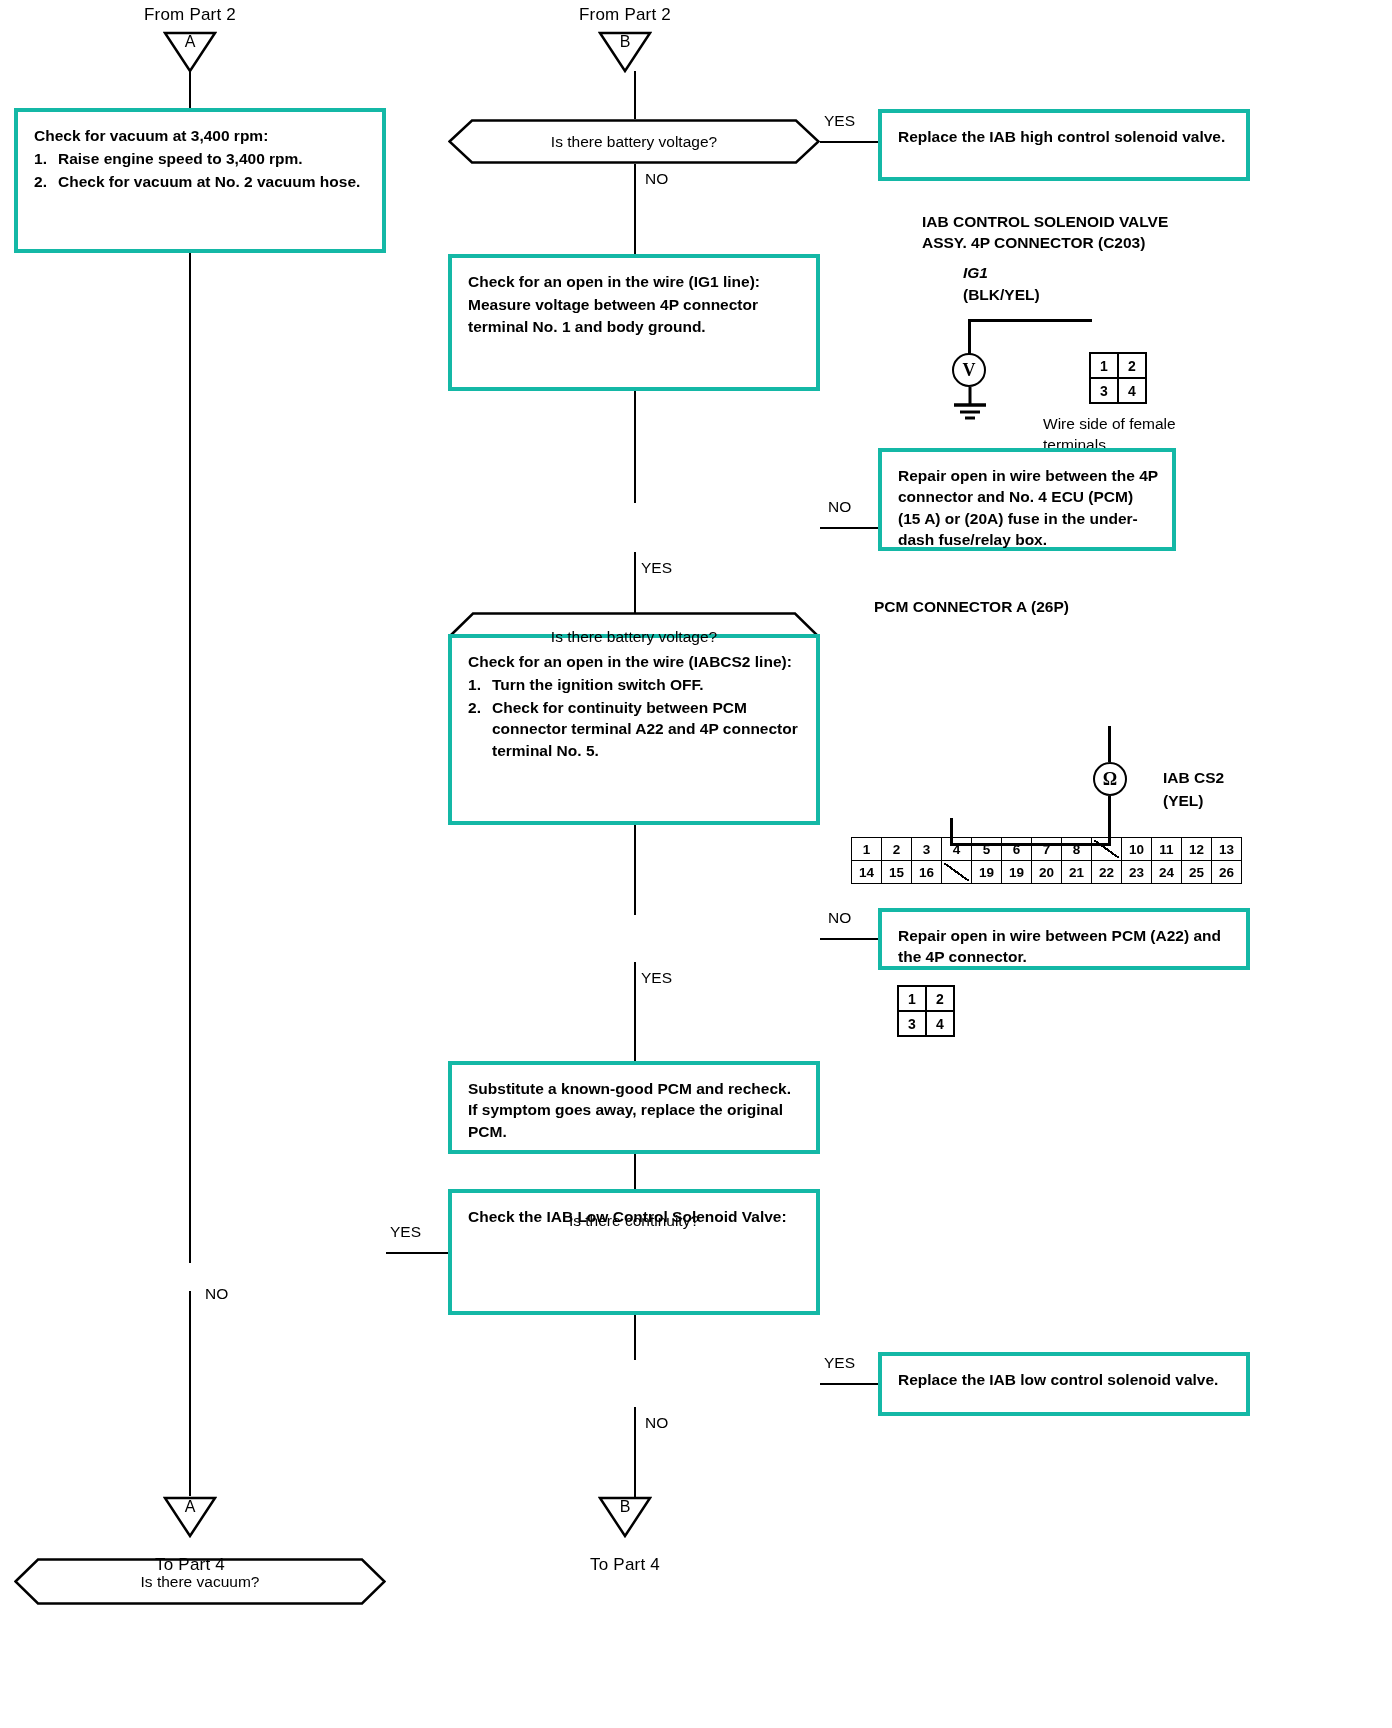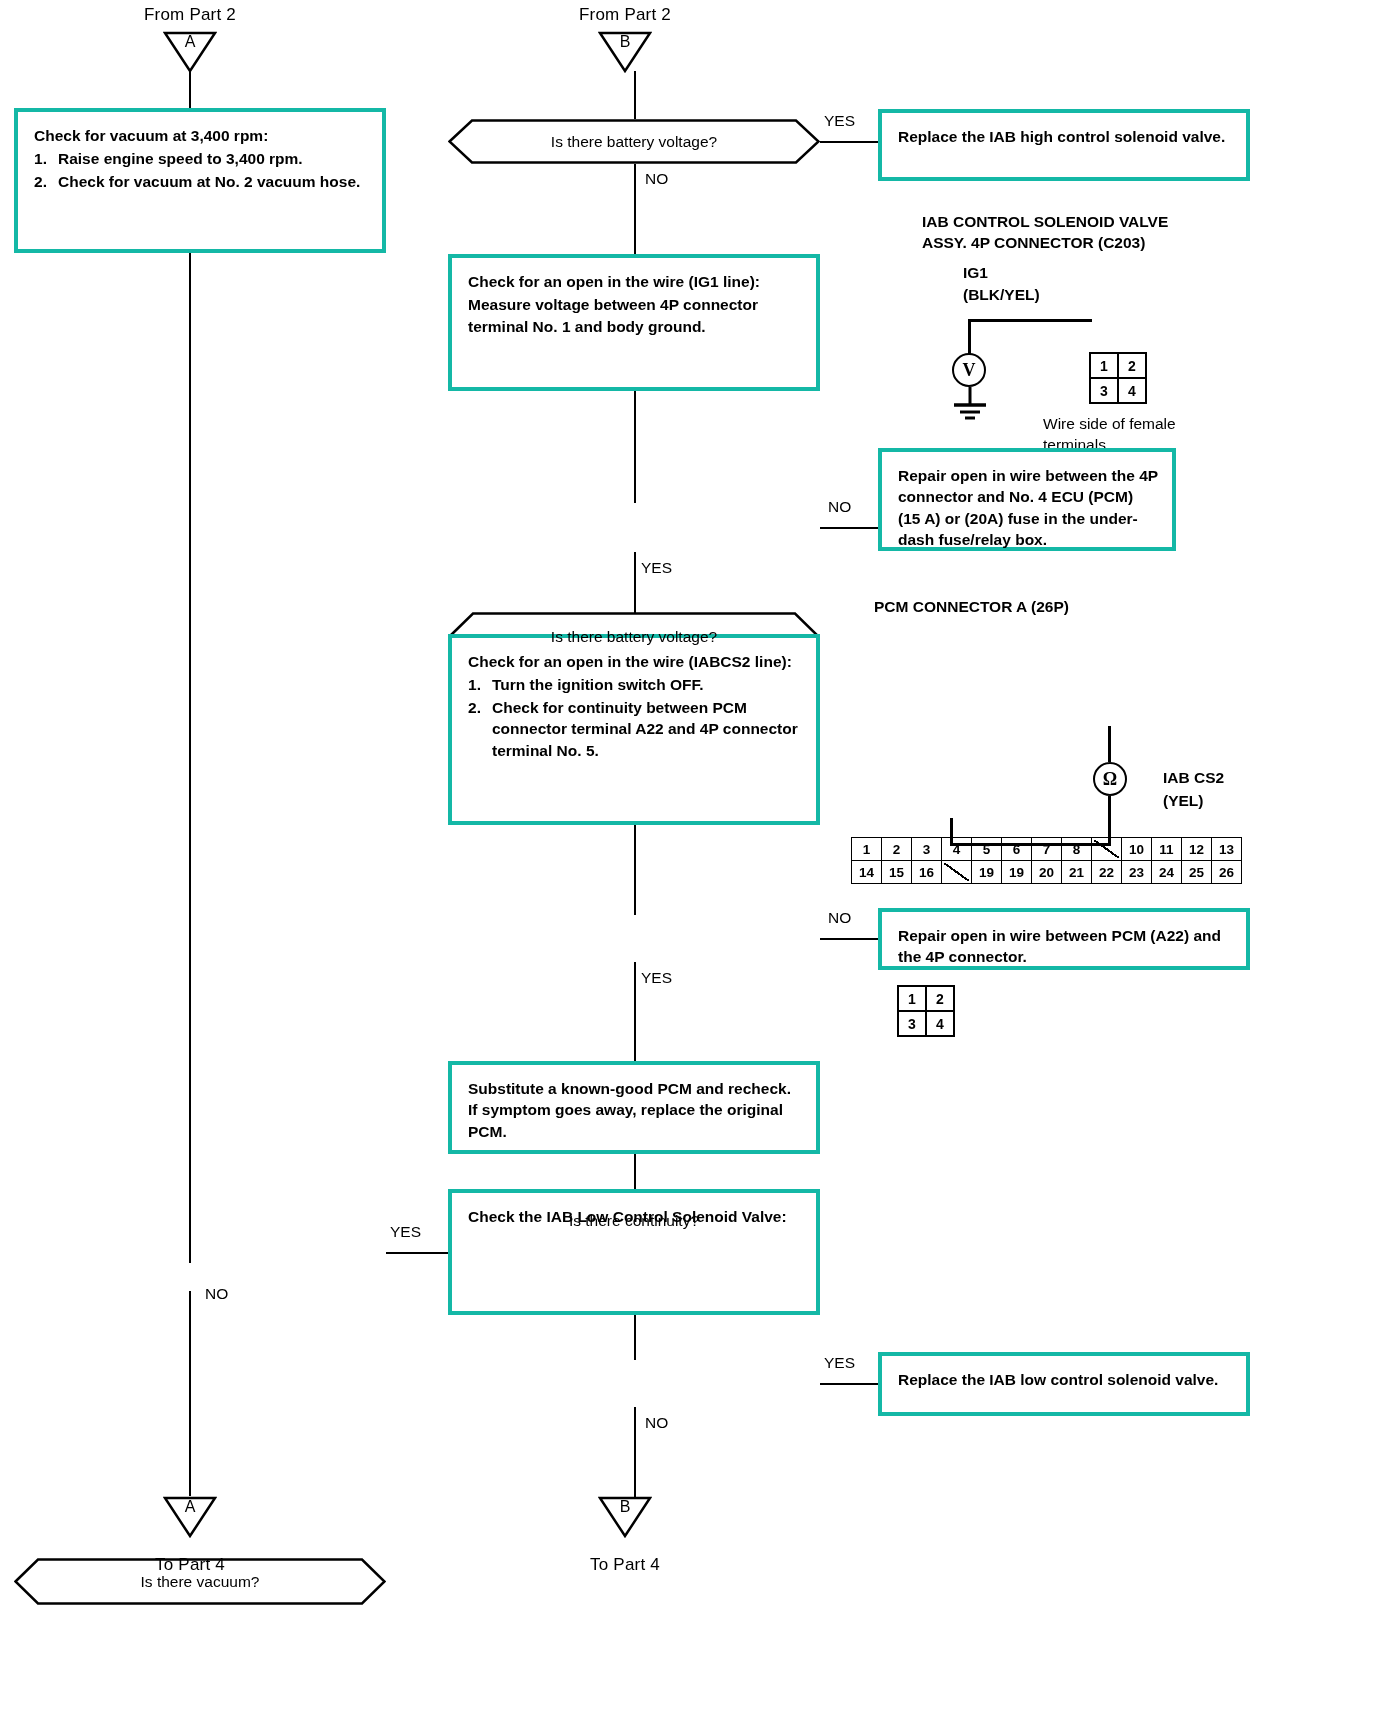--- a/index.html
+++ b/index.html
@@ -255,21 +255,21 @@
   </div>
 
   <div class="abs pbox" style="left:448px; top:254px; width:372px; height:137px;">
     <span class="lead">Check for an open in the wire (IG1 line):</span>
     <span class="body">Measure voltage between 4P connector terminal No. 1 and body ground.</span>
   </div>
 
   <div class="abs sch-bold" style="left:922px; top:212px; width:340px;">IAB CONTROL SOLENOID VALVE
 ASSY. 4P CONNECTOR (C203)</div>
 
-  <div class="abs sch-bold" style="left:963px; top:263px;">IG1</div>
+  <div class="abs sch-bold" style="left:963px; top:263px;font-style:italic;">IG1</div>
 
   <div class="abs sch-bold" style="left:963px; top:285px;">(BLK/YEL)</div>
 
   <div class="abs conn4p" style="left:1089px; top:295px;">
     <div class="tab" style="left:18px; top:0px; width:36px;"></div>
     <table style="margin-top:12px;">
       <tbody>
           <tr>
         <td>1</td>
         <td>2</td>

